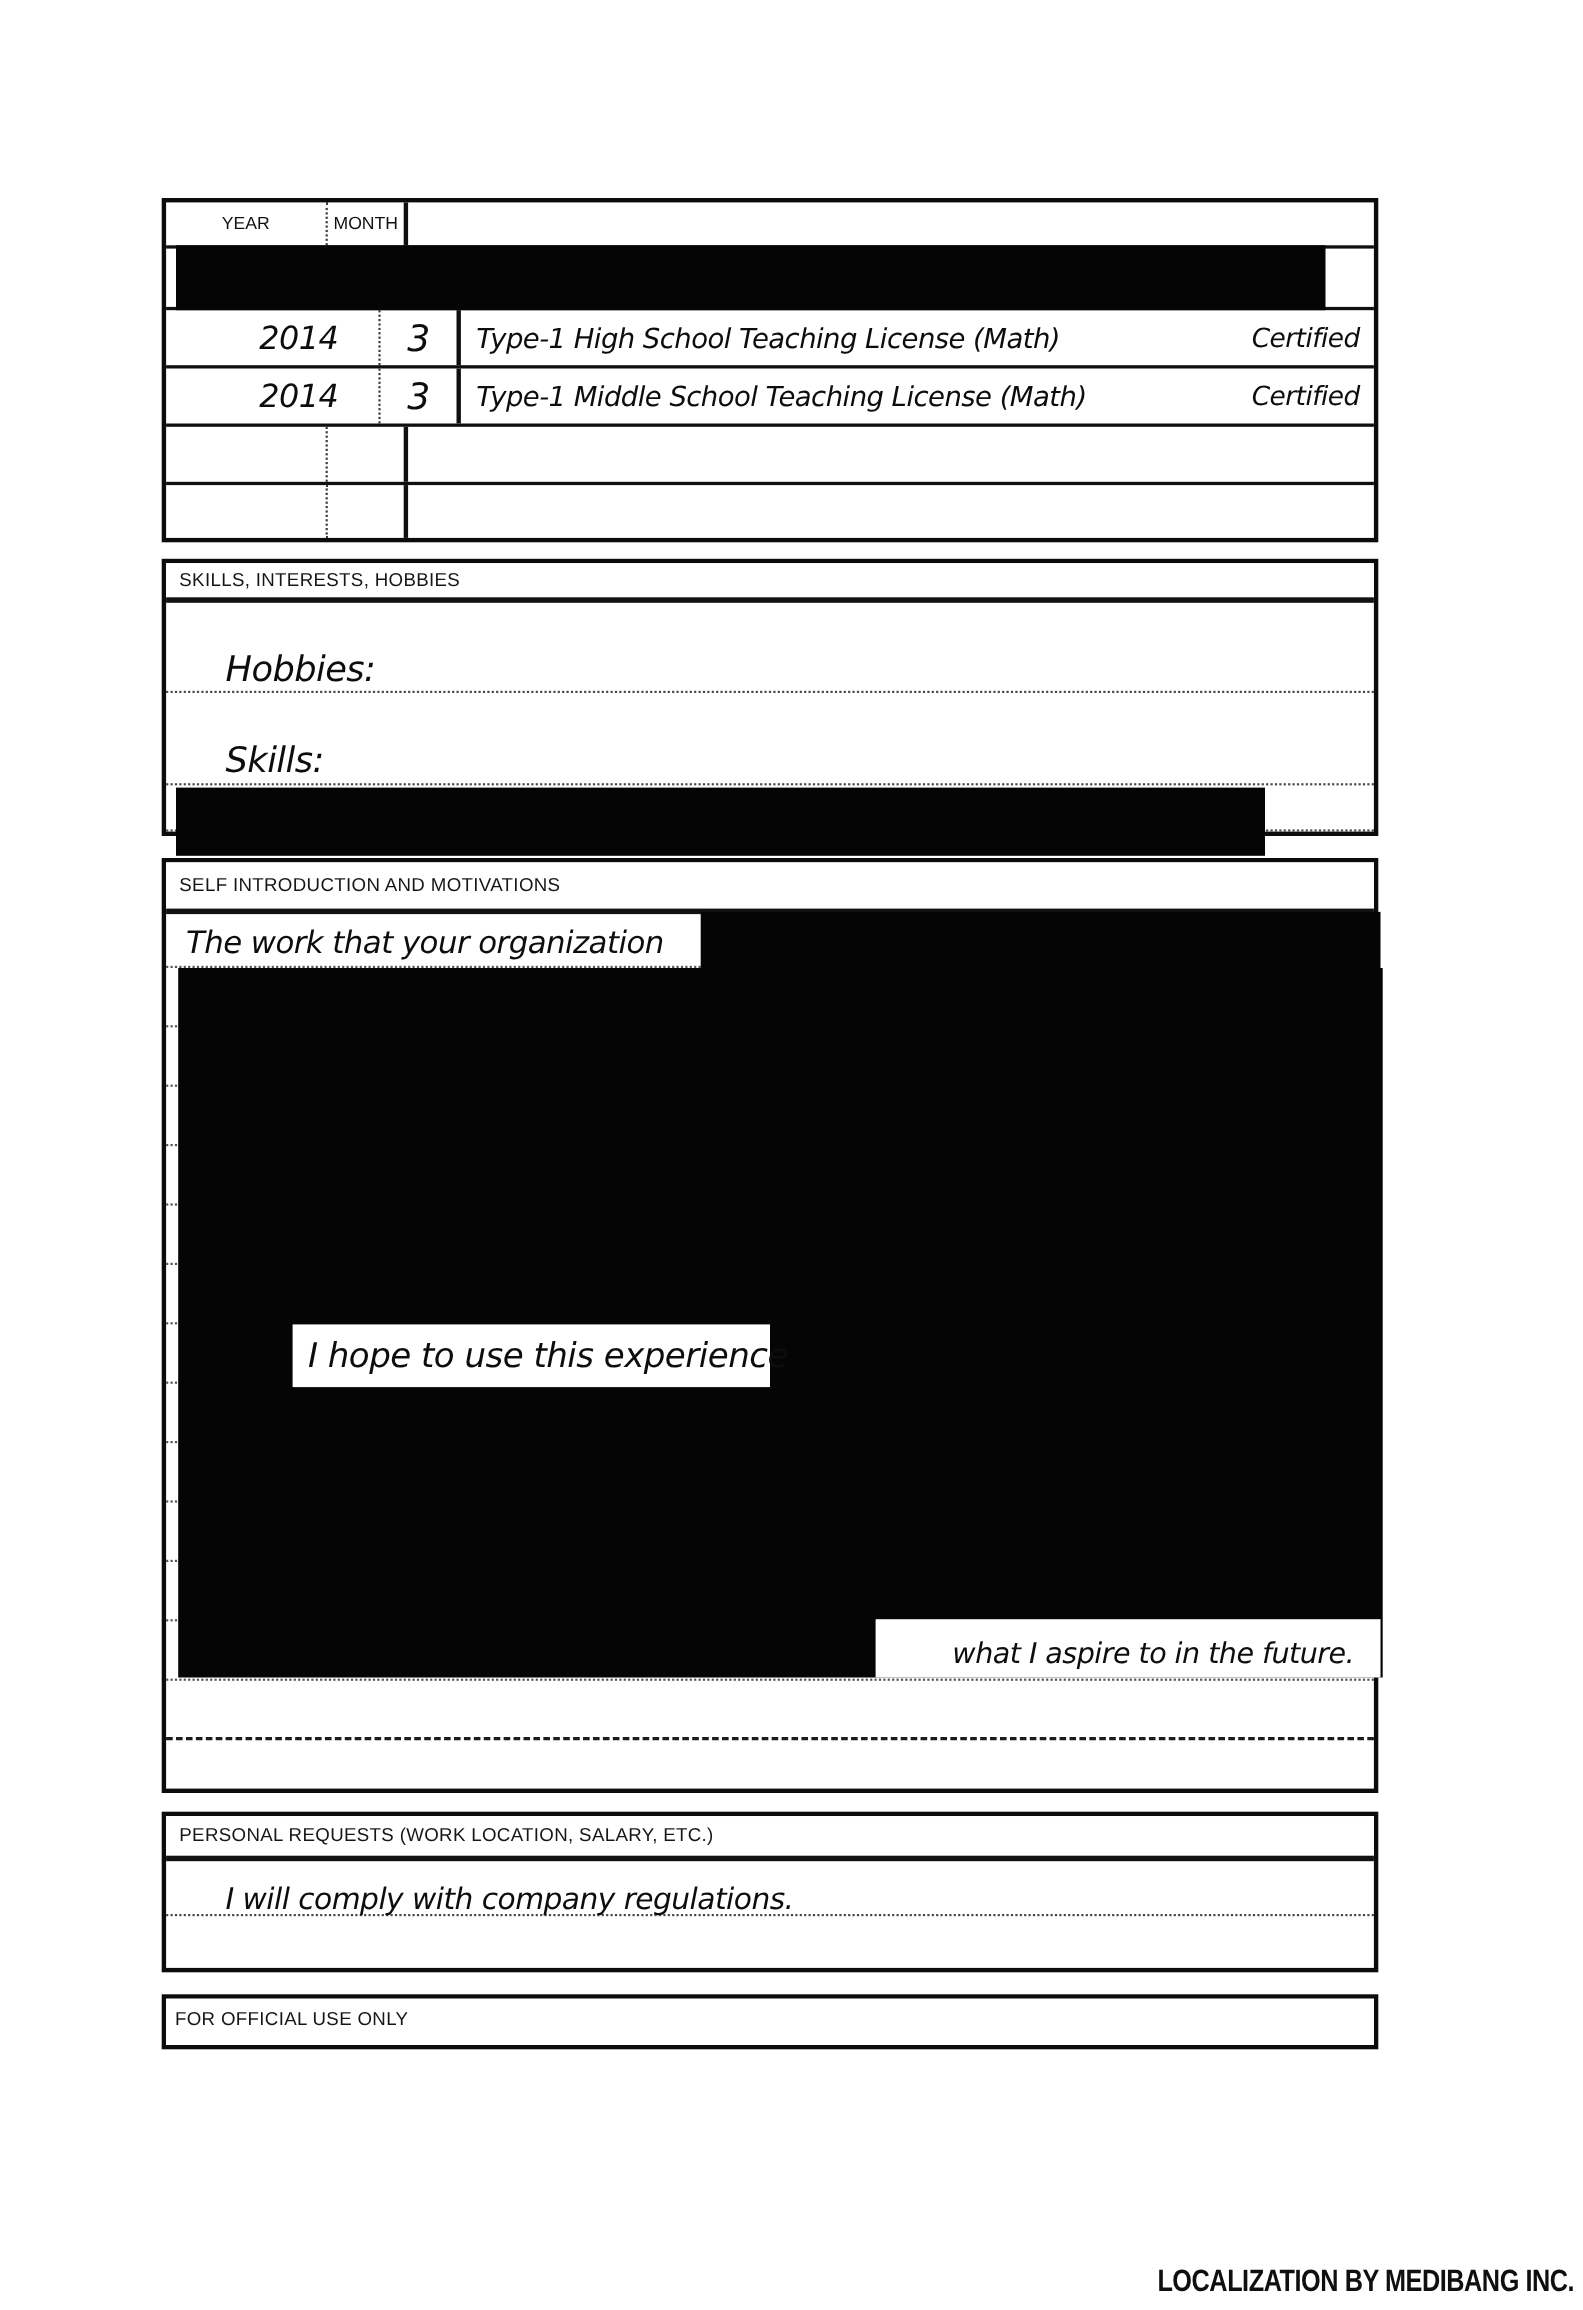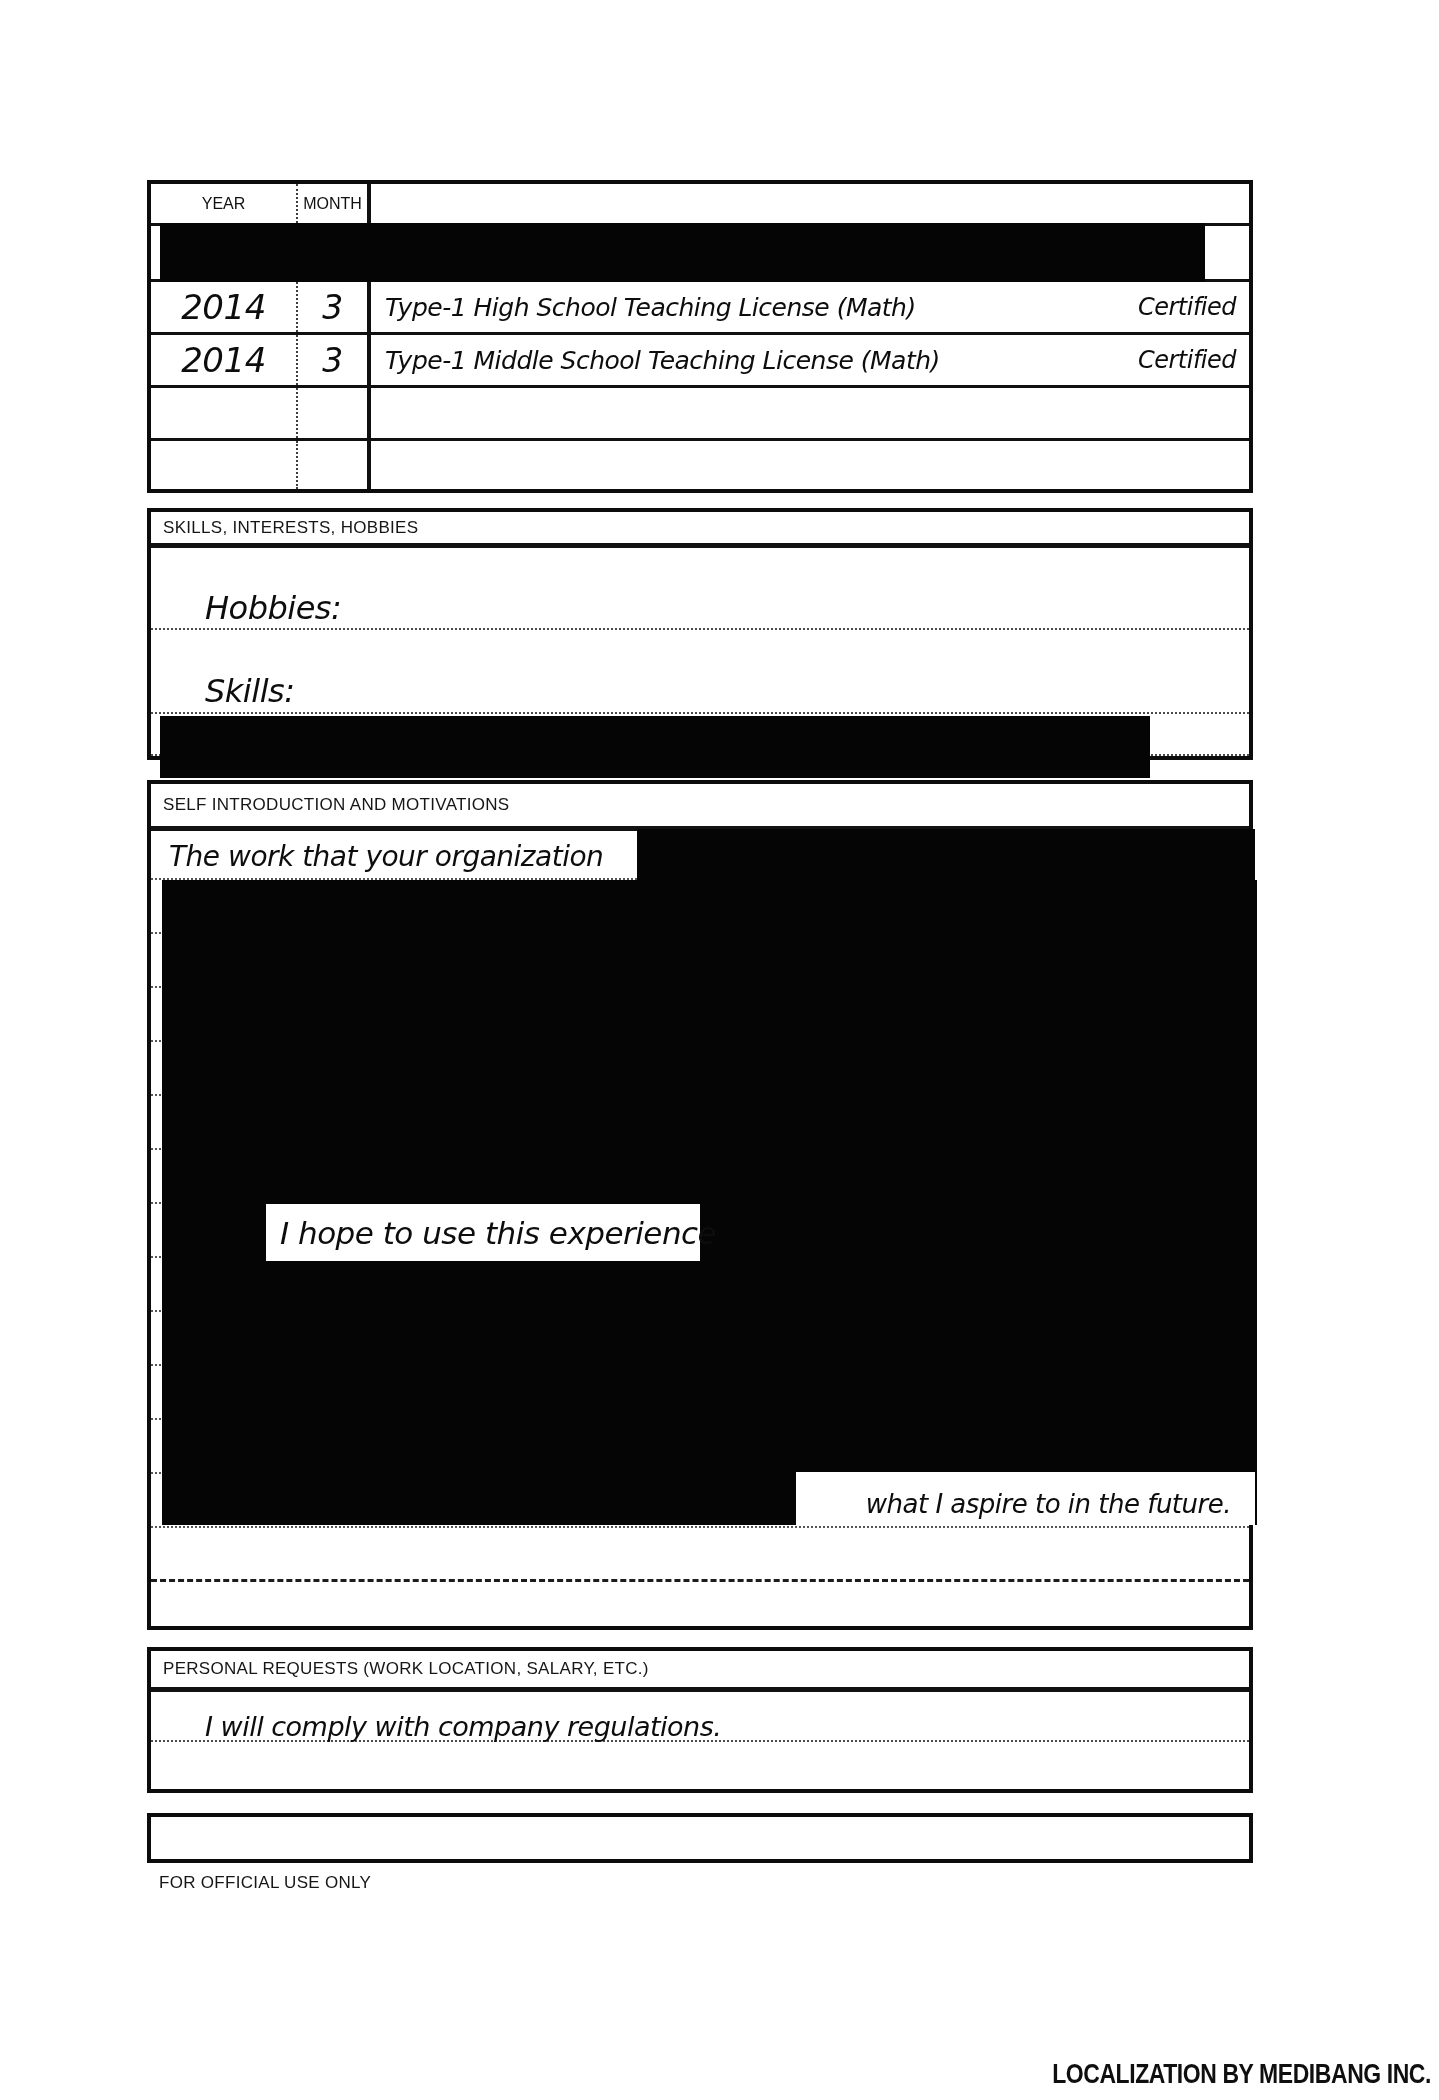--- a/index.html
+++ b/index.html
@@ -44,21 +44,21 @@
   .lrow { display: flex; border-bottom: 3px solid #101010; position: relative; }
   .lrow:last-child { border-bottom: none; flex: 1; }
   .lrow-head   { height: 42px; }
   .lrow-redact { height: 56px; }
   .lrow-data   { height: 53px; }
   .lrow-empty  { height: 53px; }
   .cell-year  { width: 147px; border-right: 2px dotted #3d3d3d; display: flex; align-items: center; justify-content: center; }
   .cell-month { width: 73px;  border-right: 4px solid #101010;  display: flex; align-items: center; justify-content: center; }
   .cell-lic   { flex: 1; display: flex; align-items: center; padding: 0 14px; position: relative; }
   .lrow-head .cell-lic { justify-content: center; }
-  .hw-year  { font-size: 34px; }
+  .hw-year  { font-size: 29px; margin-left: 48px; }
   .hw-month { font-size: 33px; }
   .hw-name  { font-size: 25px; }
   .hw-status { position: absolute; right: 13px; font-size: 24px; }
   .redact-bar-lic {
     position: absolute; z-index: 2;
     left: 9px; top: -3px; width: 1045px; height: 59px;
     background: #050505;
   }
   
   .skills { top: 508px; height: 252px; display: flex; flex-direction: column; gap: 40px; }
@@ -118,21 +118,21 @@
   .requests .section-head { height: 41px; }
   .qrow-1 { height: 50px; border-bottom: 2px dotted #4a4a4a; }
   .qrow-2 { flex: 1; }
   .req-text {
     position: absolute; z-index: 1;
     left: 54px; top: 52px;
     font-size: 27px; line-height: 48px;
   }
   
   .official { top: 1813px; height: 50px; }
-  .official .section-head { height: 100%; border-bottom: none; align-items: flex-start; padding-top: 9px; padding-left: 8px; margin-top: 47px; }
+  .official .section-head { height: 100%; border-bottom: none; align-items: flex-start; padding-top: 9px; padding-left: 8px; }
   
   .credit {
     position: absolute;
     right: 8px; top: 2058px;
     font-size: 28px; font-weight: bold;
     color: #0f0f0f;
     letter-spacing: -0.5px;
     transform: scaleX(0.82);
     transform-origin: right center;
     white-space: nowrap;

